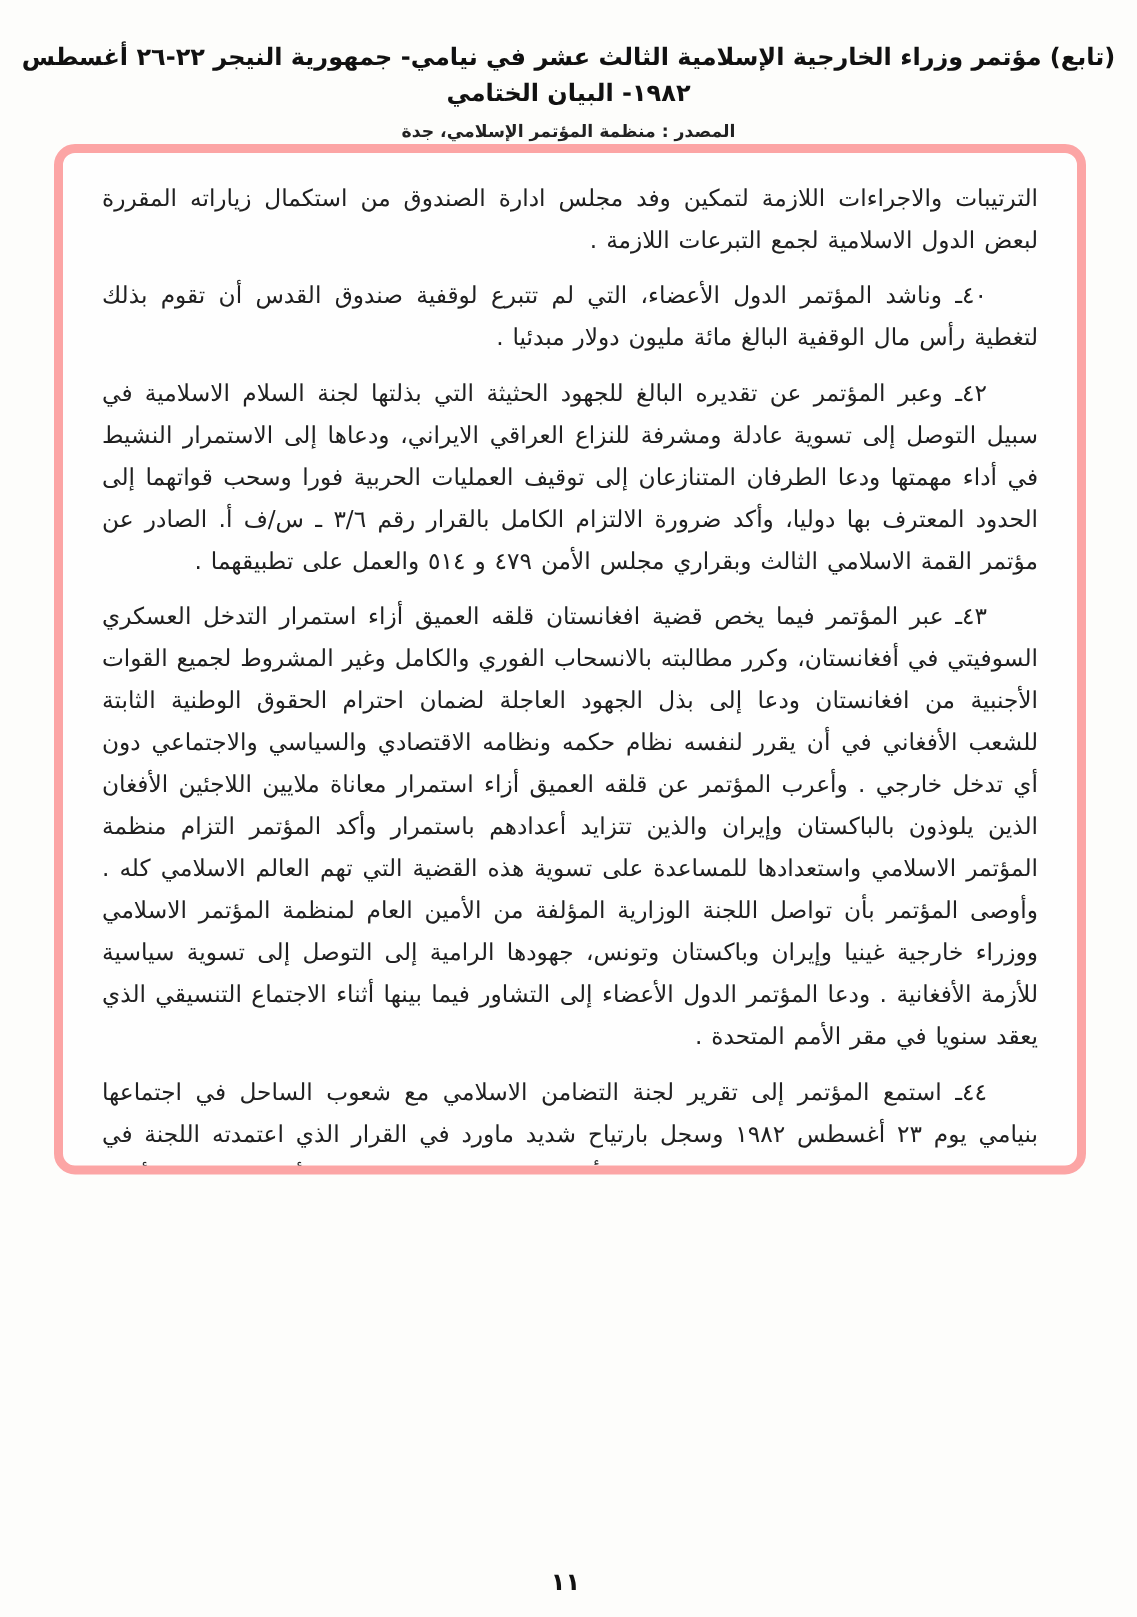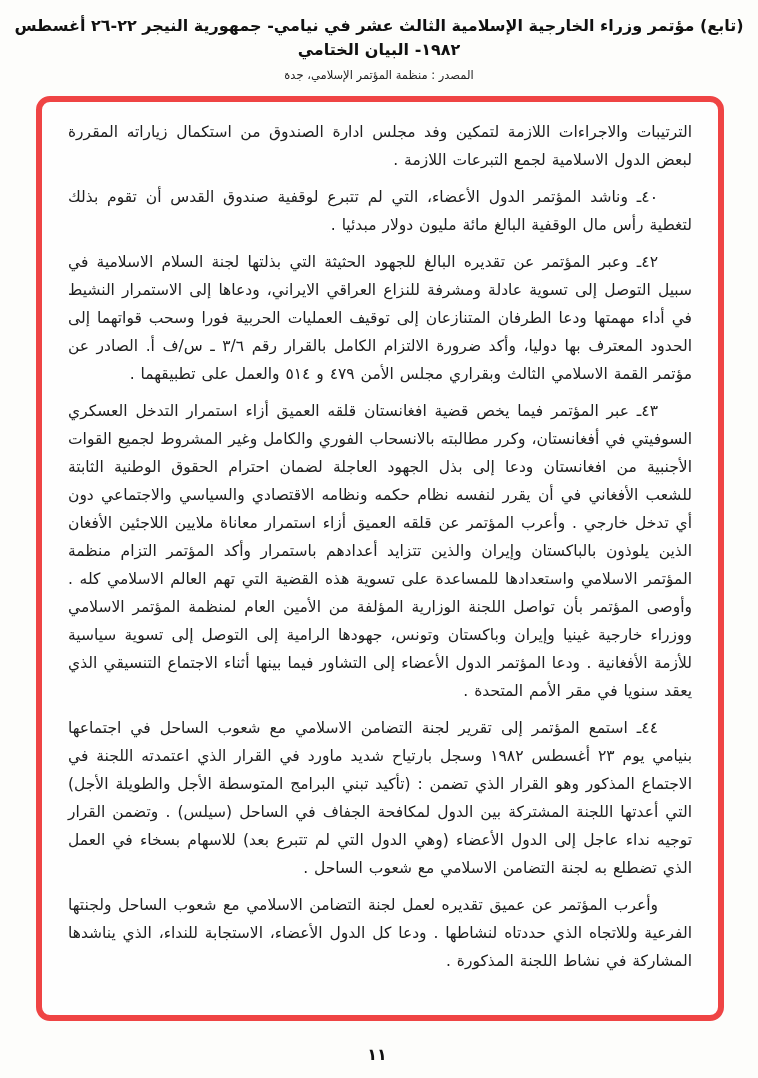--- a/index.html
+++ b/index.html
@@ -6,44 +6,44 @@
   html, body {
     width: 758px; height: 1078px;
     background: #ffffff;
     font-family: "DejaVu Sans", sans-serif;
     color: #1b1b1b;
     overflow: hidden;
   }
   .page { width: 758px; height: 1078px; position: relative; background: #fdfdfb; }
 
   .doc-header {
-    padding-top: 14px;
+    padding-top: 26px;
     text-align: center;
   }
   .doc-title {
     font-size: 16px;
     font-weight: bold;
     letter-spacing: 0;
     line-height: 1.5;
     padding: 0 8px;
     color: #111;
   }
   .doc-source {
     margin-top: 6px;
     font-size: 11.5px;
-    font-weight: normal;
+    font-weight: bold;
     color: #222;
   }
 
   .content-box {
     position: absolute;
     left: 36px; right: 34px;
     top: 96px;
-    height: 925px;
-    border: 6px solid #ef4444;
+    height: 687px;
+    border: 6px solid #fca5a5;
     border-radius: 14px;
     background: #fefefe;
     padding: 16px 26px 10px 26px;
     overflow: hidden;
   }
 
   .para {
     direction: rtl;
     text-align: justify;
     font-size: 15.5px;

